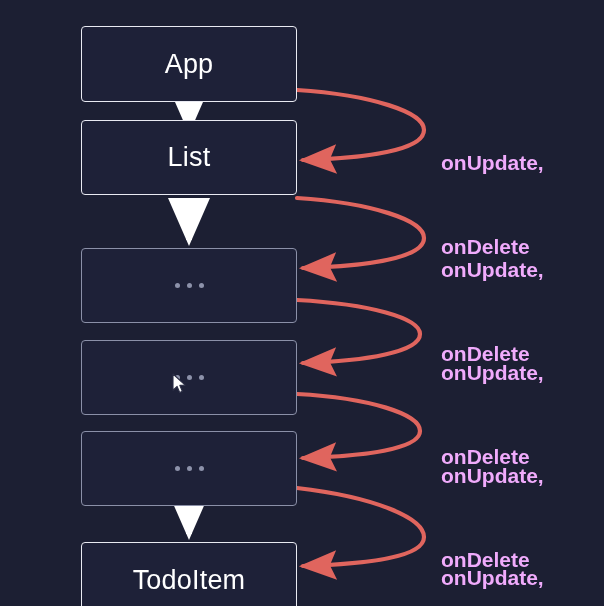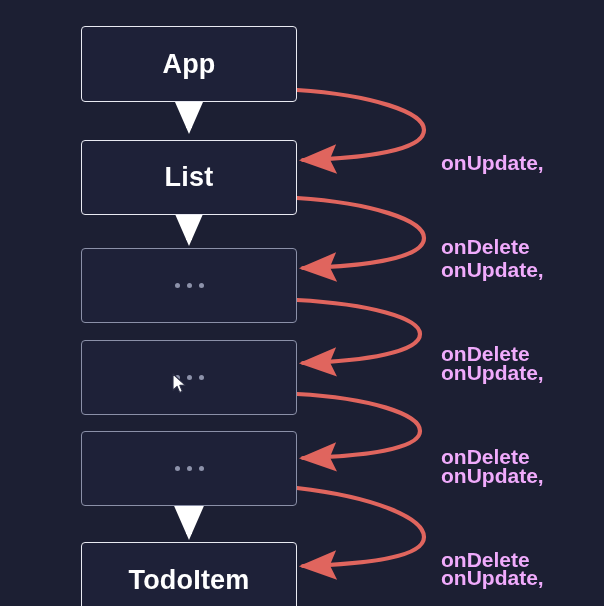--- a/index.html
+++ b/index.html
@@ -25,21 +25,21 @@
     align-items: center;
     justify-content: center;
   }
   .node.ellipsis-node {
     border: 1.4px solid #8b90a8;
     background: #1e2138;
   }
   .node-label {
     color: #ffffff;
     font-size: 27px;
-    font-weight: 700;
+    font-weight: 400;
     letter-spacing: 0.2px;
     line-height: 1;
     user-select: none;
   }
   .dots {
     display: flex;
     gap: 7px;
     align-items: center;
   }
   .dots span {
@@ -112,21 +112,21 @@
     </g>
     <g>
       <path d="M297,488 C375,497 424,518 424,537 C424,557 368,564 303,566" fill="none" stroke="#e0655e" stroke-width="4.2" stroke-linecap="round" marker-end="url(#redhead)"></path>
     </g>
   </svg>
 
   <div class="node" style="left:81px; top:26px; width:216px; height:76px;">
     <span class="node-label">App</span>
   </div>
 
-  <div class="node" style="left:81px; top:140px; width:216px; height:75px;">
+  <div class="node" style="left:81px; top:120px; width:216px; height:75px;">
     <span class="node-label">List</span>
   </div>
 
   <div class="node ellipsis-node" style="left:81px; top:248px; width:216px; height:75px;">
     <span class="dots">
         <span></span>
         <span></span>
         <span></span>
       </span>
   </div>

